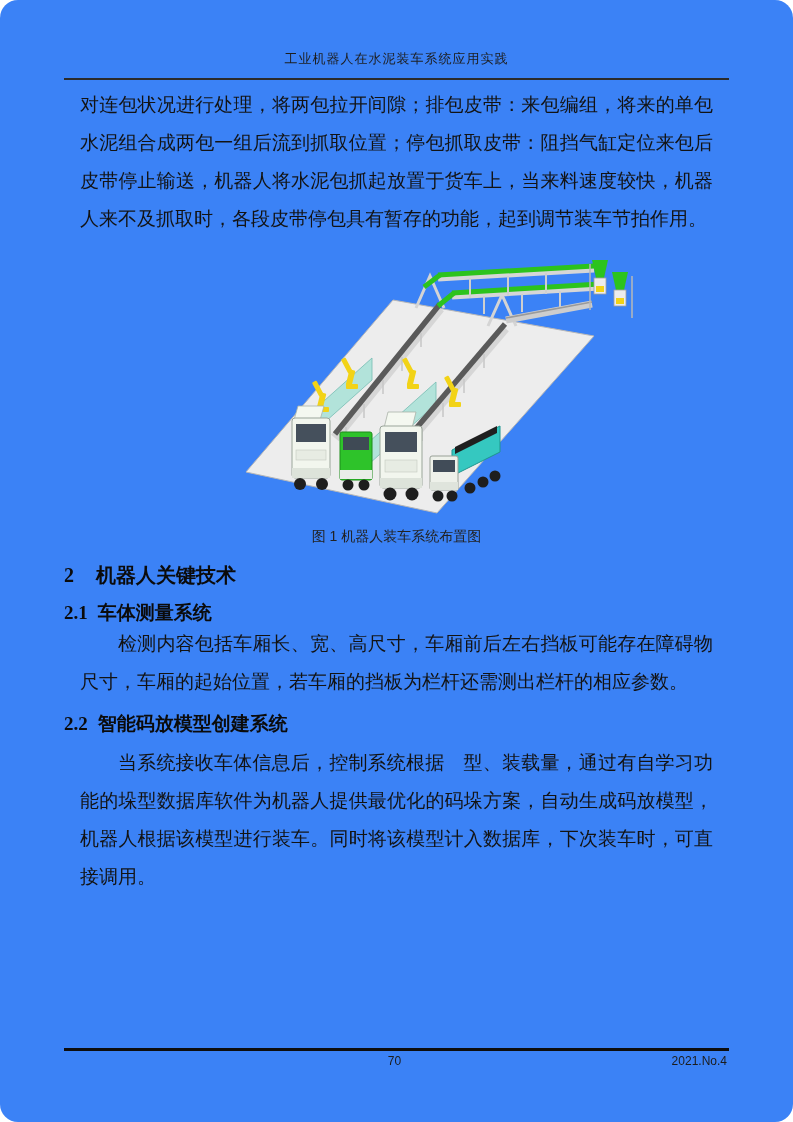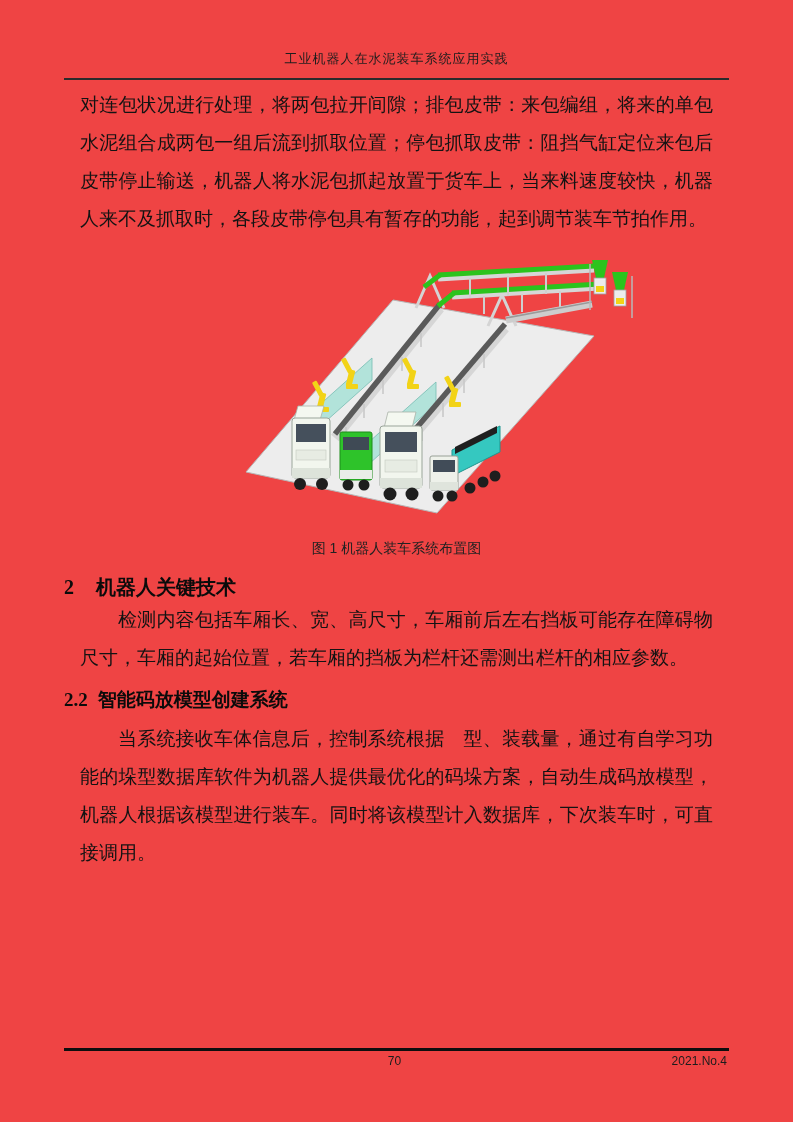--- a/index.html
+++ b/index.html
@@ -1,26 +1,26 @@
 <!DOCTYPE html>
 <html><head>
 <meta charset="utf-8">
 <style>
   html,body{margin:0;padding:0;background:#ffffff;}
-  .page{position:relative;width:793px;height:1122px;background:#ef4444;overflow:hidden;
-        font-family:"Liberation Serif",serif;color:#131313;}
+  .page{position:relative;width:793px;height:1122px;background:#3b82f6;overflow:hidden;
+        font-family:"Liberation Serif",serif;color:#131313;border-radius:18px;}
   .content{padding:0 64px;}
   .header-title{margin-top:50px;text-align:center;font-size:13px;line-height:18px;color:#1d1d1d;letter-spacing:1px;}
   .header-rule{margin-top:10px;height:0;border-top:2px solid #2b2b2b;}
   .para{font-size:19px;line-height:38px;margin:16px;text-align:justify;text-justify:inter-ideograph;
         word-break:normal;color:#131313;}
   .para.intro{margin-top:6px;}
   .para.indent{text-indent:38px;}
   .figure-wrap{margin:6px 0 0 176px;width:400px;height:272px;}
-  .figure-caption{margin-top:12px;text-align:center;font-size:14px;line-height:20px;
+  .figure-caption{text-align:center;font-size:14px;line-height:20px;
         font-family:"Liberation Sans",sans-serif;color:#222;}
   h2.sec{margin:16px 0 0 0;font-size:20px;line-height:27px;font-weight:bold;
         font-family:"Liberation Sans",sans-serif;color:#0b0b0b;}
   h2.sec .num{font-family:"Liberation Serif",serif;margin-right:22px;}
   h3.sub{margin:11px 0 0 0;font-size:19px;line-height:25px;font-weight:bold;
         font-family:"Liberation Sans",sans-serif;color:#0b0b0b;}
   h3.sub .num{font-family:"Liberation Serif",serif;margin-right:10px;}
   #p21b{margin-top:0;}
   #h22{margin-top:-6px;}
   #p22{margin-top:8px;}
@@ -182,20 +182,23 @@
         </g>
       </svg>
     </div>
 
     <div class="figure-caption">图 1 机器人装车系统布置图</div>
 
     <h2 class="sec">
       <span class="num">2</span><span>机器人关键技术</span>
     </h2>
 
+    <h3 class="sub">
+      <span class="num">2.1</span><span>车体测量系统</span>
+    </h3>
 
     <p class="para indent" id="p21b">检测内容包括车厢长、宽、高尺寸，车厢前后左右挡板可能存在障碍物尺寸，车厢的起始位置，若车厢的挡板为栏杆还需测出栏杆的相应参数。</p>
 
     <h3 class="sub" id="h22">
       <span class="num">2.2</span><span>智能码放模型创建系统</span>
     </h3>
 
     <p class="para indent" id="p22">当系统接收车体信息后，控制系统根据　型、装载量，通过有自学习功能的垛型数据库软件为机器人提供最优化的码垛方案，自动生成码放模型，机器人根据该模型进行装车。同时将该模型计入数据库，下次装车时，可直接调用。</p>
   </div>
 

